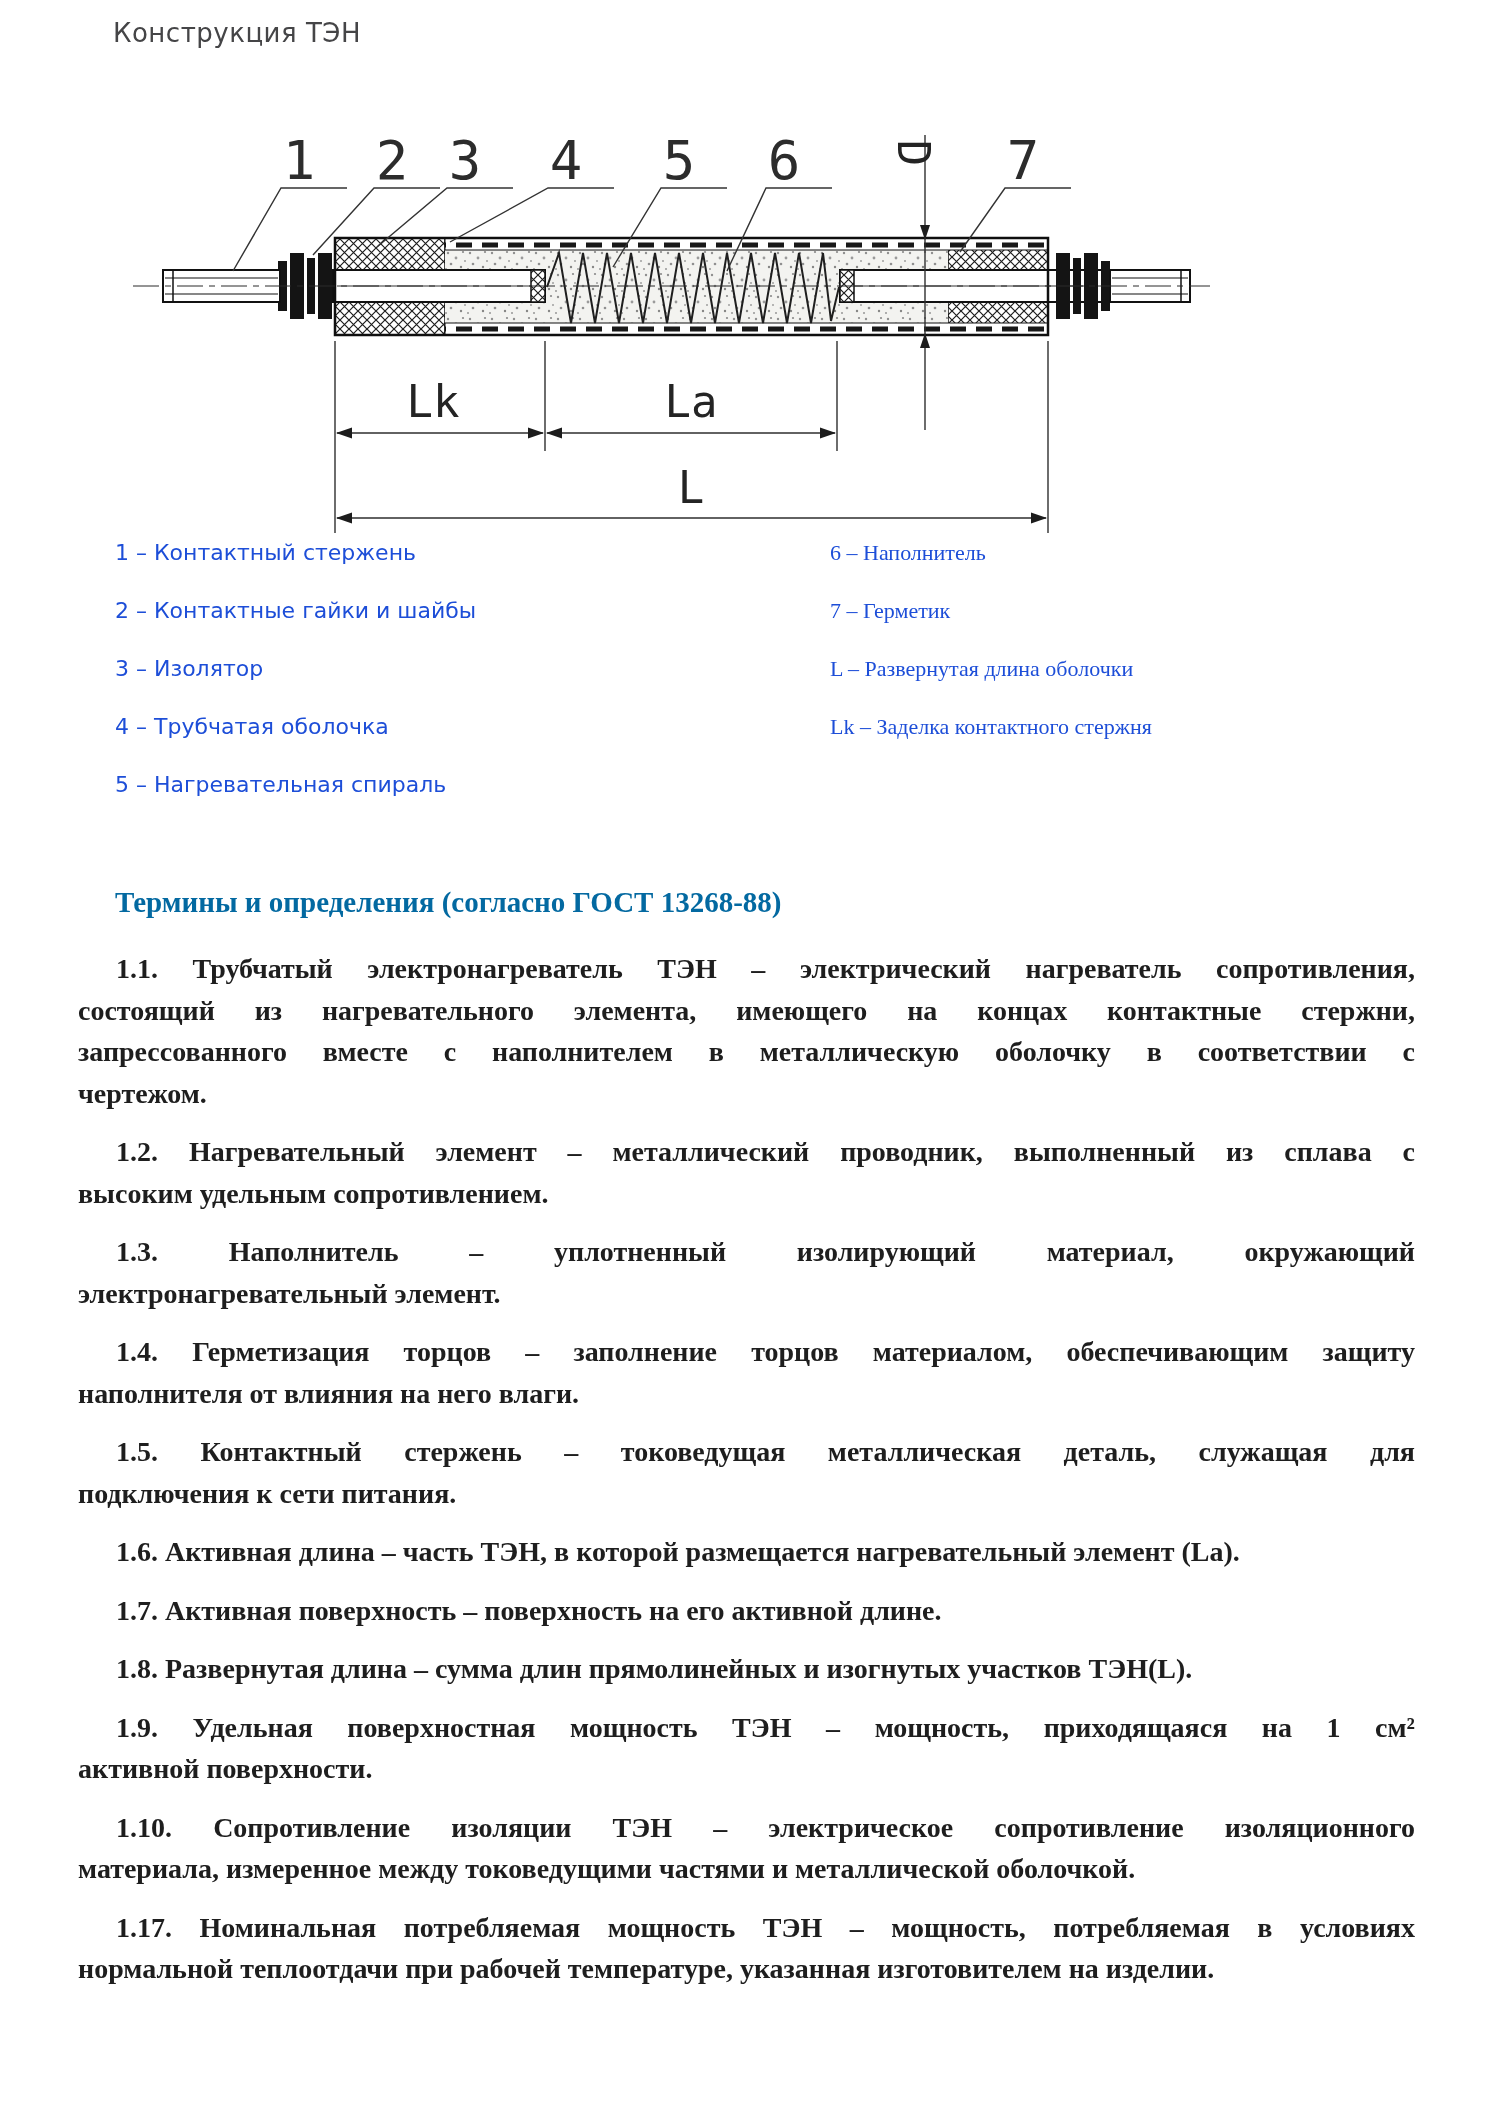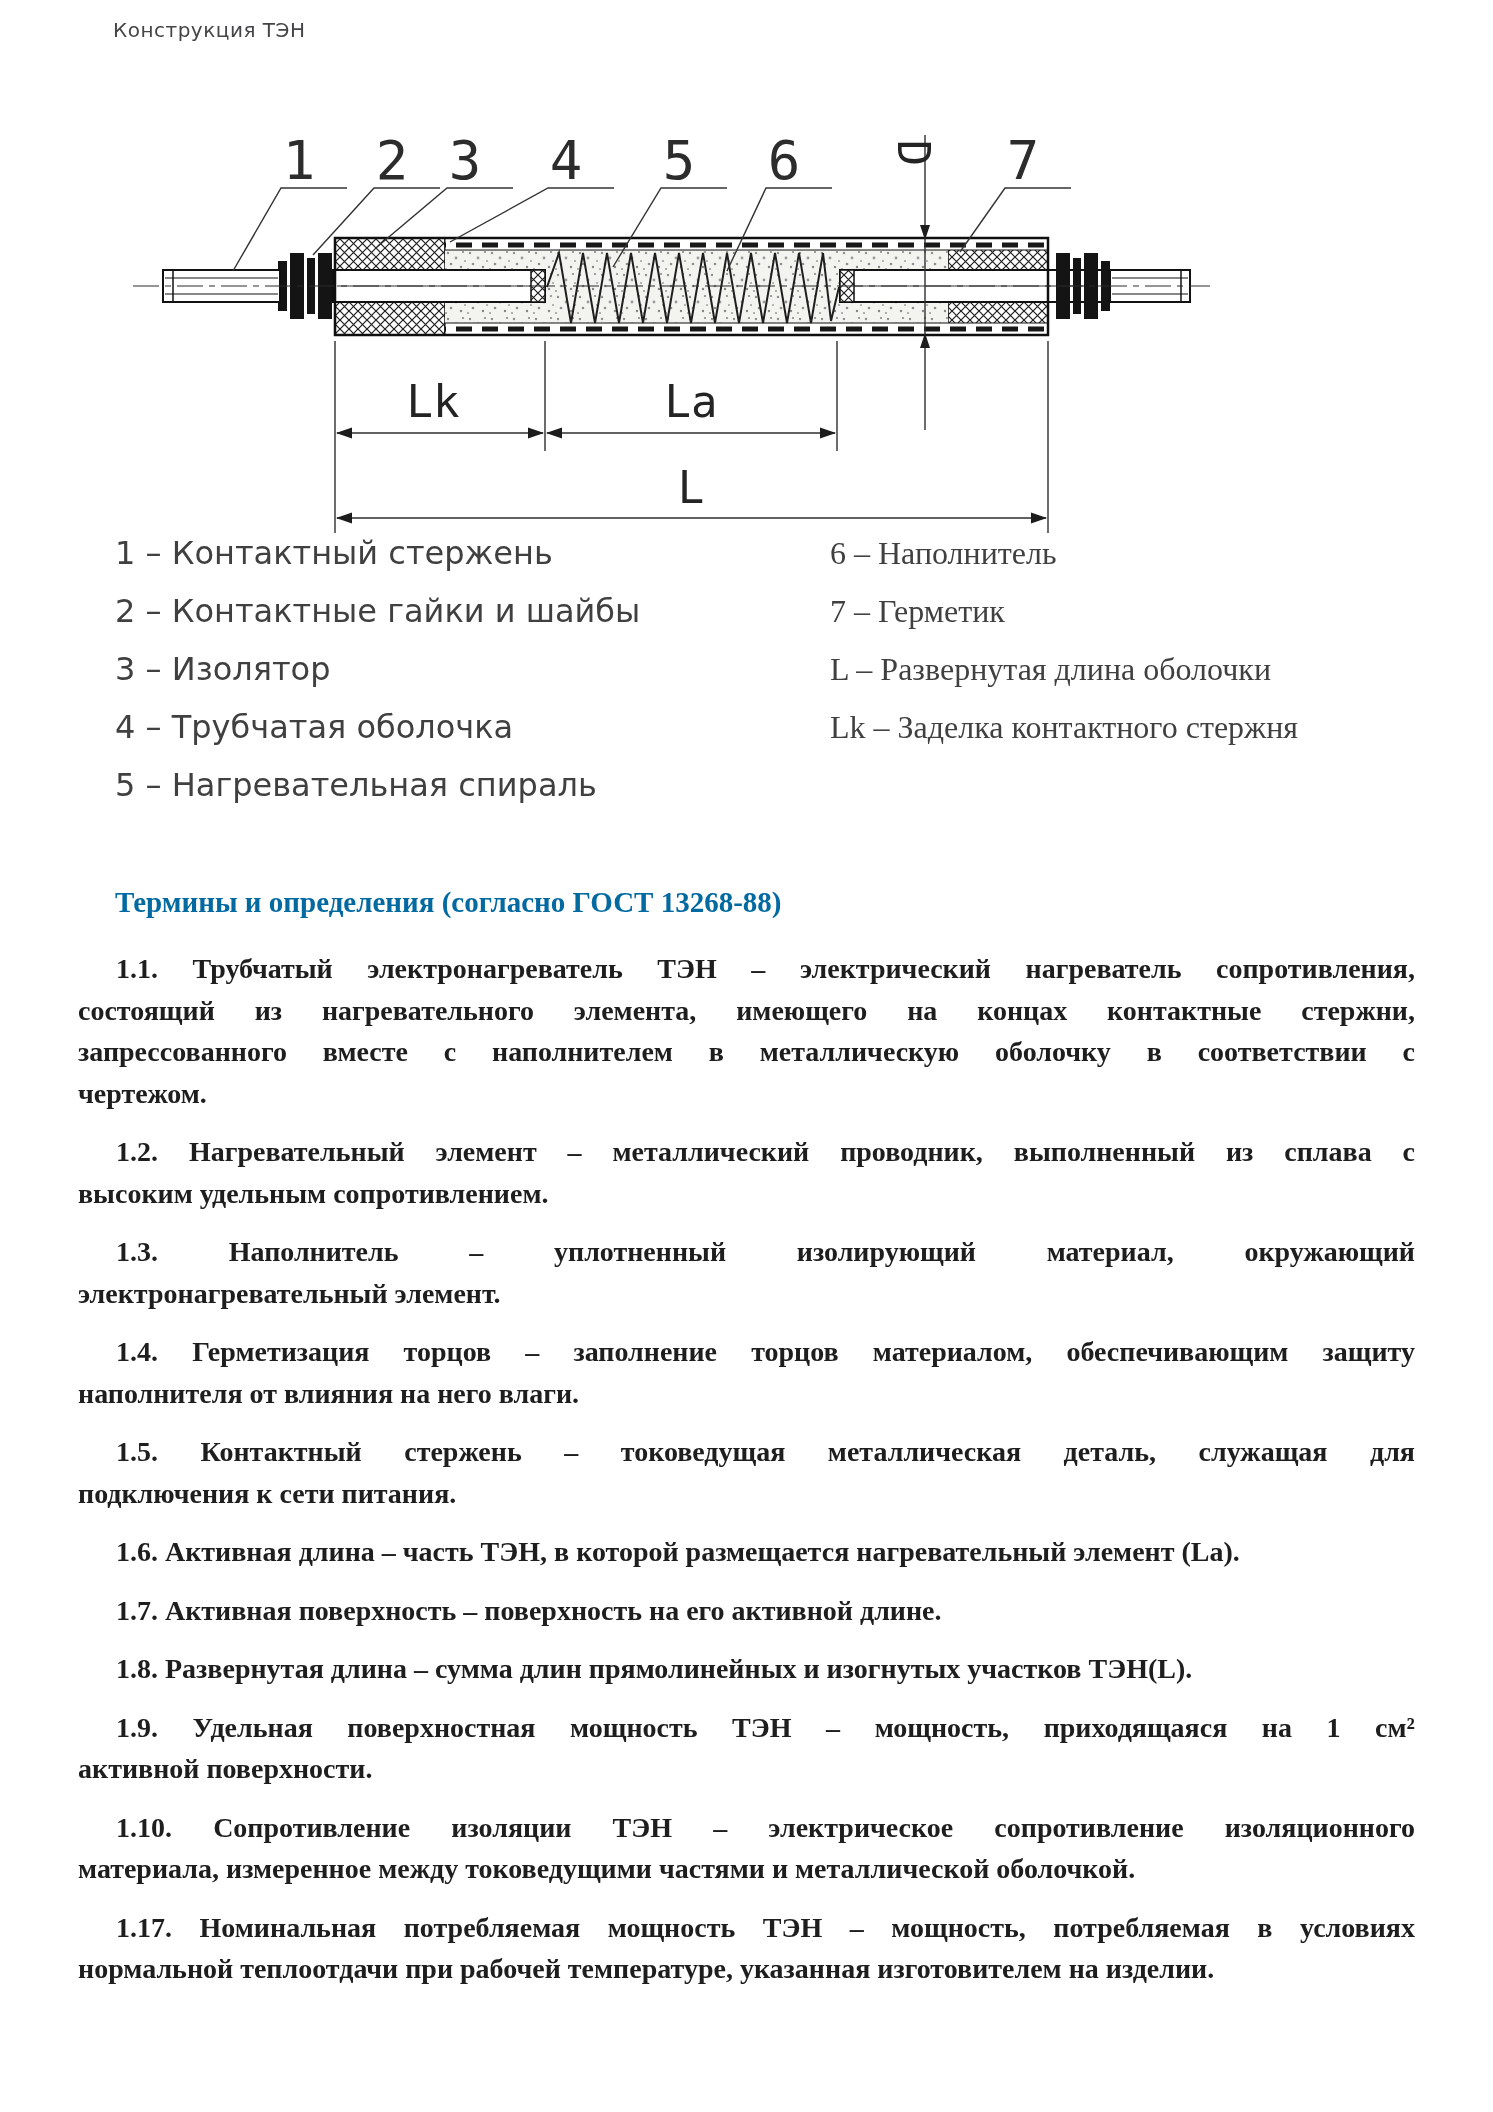--- a/index.html
+++ b/index.html
@@ -7,27 +7,27 @@
     position:relative;
     width:1493px;height:2112px;
     background:#ffffff;
     font-family:"Liberation Serif", serif;
     color:#222;
     overflow:hidden;
   }
   .doc-title{
     position:absolute;left:113px;top:18px;
     font-family:"DejaVu Sans", sans-serif;
-    font-size:20px;color:#454547;letter-spacing:0.5px;
+    font-size:26px;color:#454547;letter-spacing:0.5px;
   }
   .diagram-wrap{position:absolute;left:115px;top:95px;width:1120px;height:460px;}
   .legend-col{
     position:absolute;top:524px;
     font-family:"DejaVu Sans", sans-serif;
-    font-size:32px;color:#404040;
+    font-size:22px;color:#1d4ed8;
   }
   .legend-col.left{left:115px;}
   .legend-col.right{left:830px;font-family:Liberation Serif, serif;}
   .legend-item{height:58px;line-height:58px;white-space:nowrap;}
   .terms-heading{
     position:absolute;left:115px;top:886px;
     font-size:29px;font-weight:bold;color:#0369a1;
   }
   .terms{
     position:absolute;left:78px;top:948px;width:1337px;

